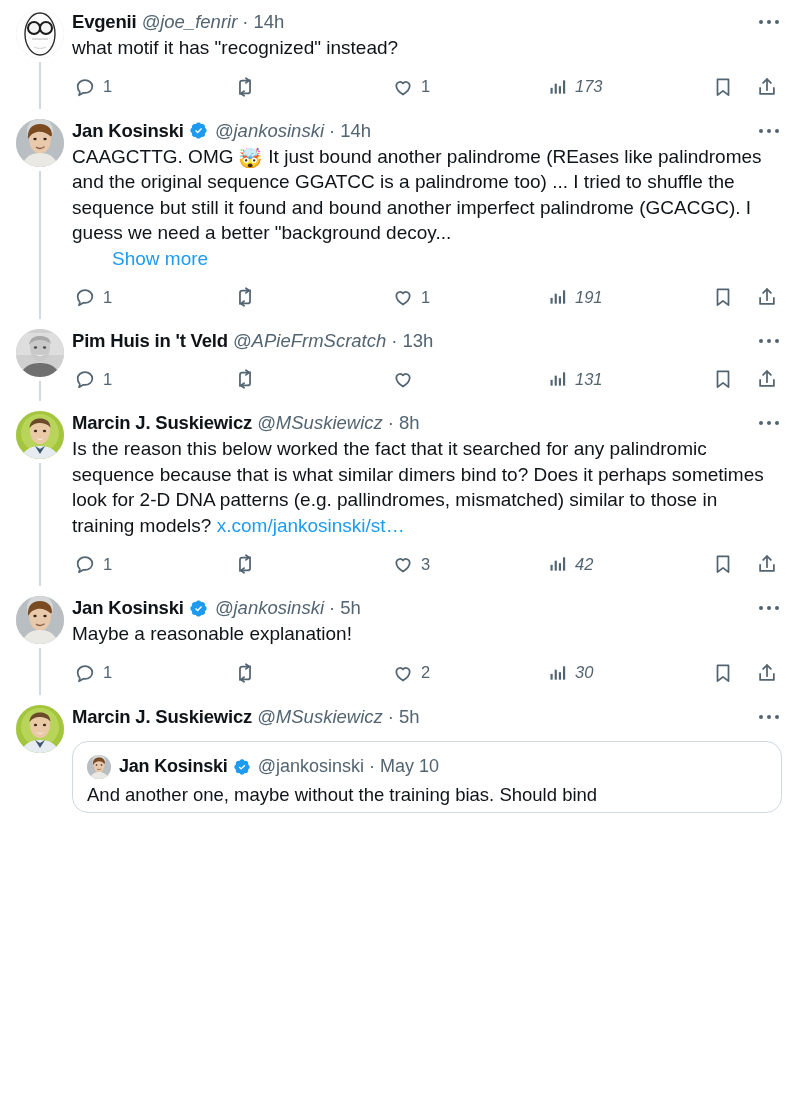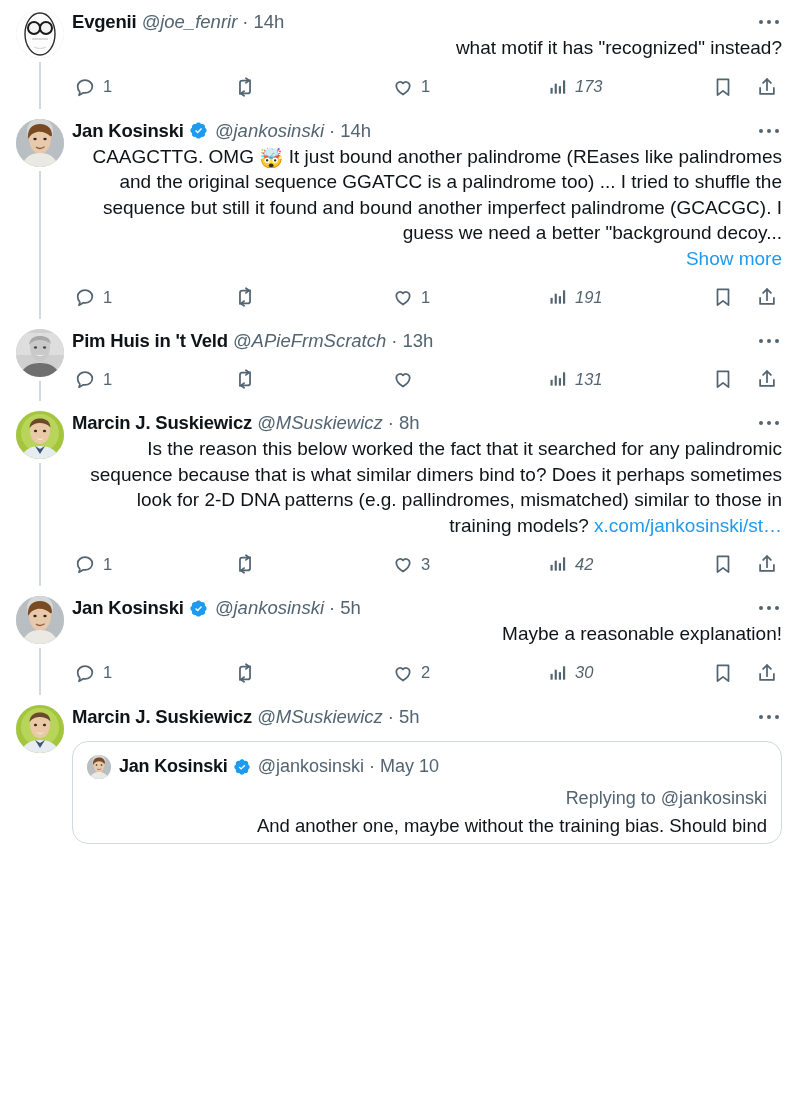--- a/index.html
+++ b/index.html
@@ -11,21 +11,20 @@
     color: #0f1419;
     overflow: hidden;
   }
   .feed { width: 802px; position: relative; }
 
   
   .tweet {
     position: relative;
     display: flex;
     padding: 10px 20px 0 12px;
-    text-align: right;
   }
   .gutter {
     width: 56px;
     flex: 0 0 56px;
     position: relative;
     display: flex;
     flex-direction: column;
     align-items: center;
   }
   .avatar {
@@ -624,19 +623,18 @@
           <span class="q-verified">
             <svg viewBox="0 0 24 24" width="18" height="18">
                 <path fill="#1d9bf0" d="M22.25 12c0-1.43-.88-2.67-2.19-3.34.46-1.39.2-2.9-.81-3.91s-2.52-1.27-3.91-.81C14.67 2.62 13.43 1.75 12 1.75S9.33 2.62 8.66 3.94c-1.39-.46-2.9-.2-3.91.81s-1.27 2.52-.81 3.91C2.62 9.33 1.75 10.57 1.75 12s.88 2.67 2.19 3.34c-.46 1.39-.2 2.9.81 3.91s2.52 1.27 3.91.81c.67 1.31 1.91 2.19 3.34 2.19s2.67-.88 3.34-2.19c1.39.46 2.9.2 3.91-.81s1.27-2.52.81-3.91c1.31-.67 2.19-1.91 2.19-3.34z"></path>
                 <path fill="#fff" d="M10.86 15.8l-3.2-3.2 1.27-1.27 1.93 1.93 4.34-4.34 1.27 1.27-5.61 5.61z"></path>
               </svg>
           </span>
           <span class="q-handle">@jankosinski</span>
           <span class="q-sep">·</span>
           <span class="q-time">May 10</span>
         </div>
-        <div class="q-replying">Replying to @jankosinski</div>
         <div class="q-text">And another one, maybe without the training bias. Should bind</div>
       </div>
     </div>
   </div>
 
 </div>
 
 </body></html>

